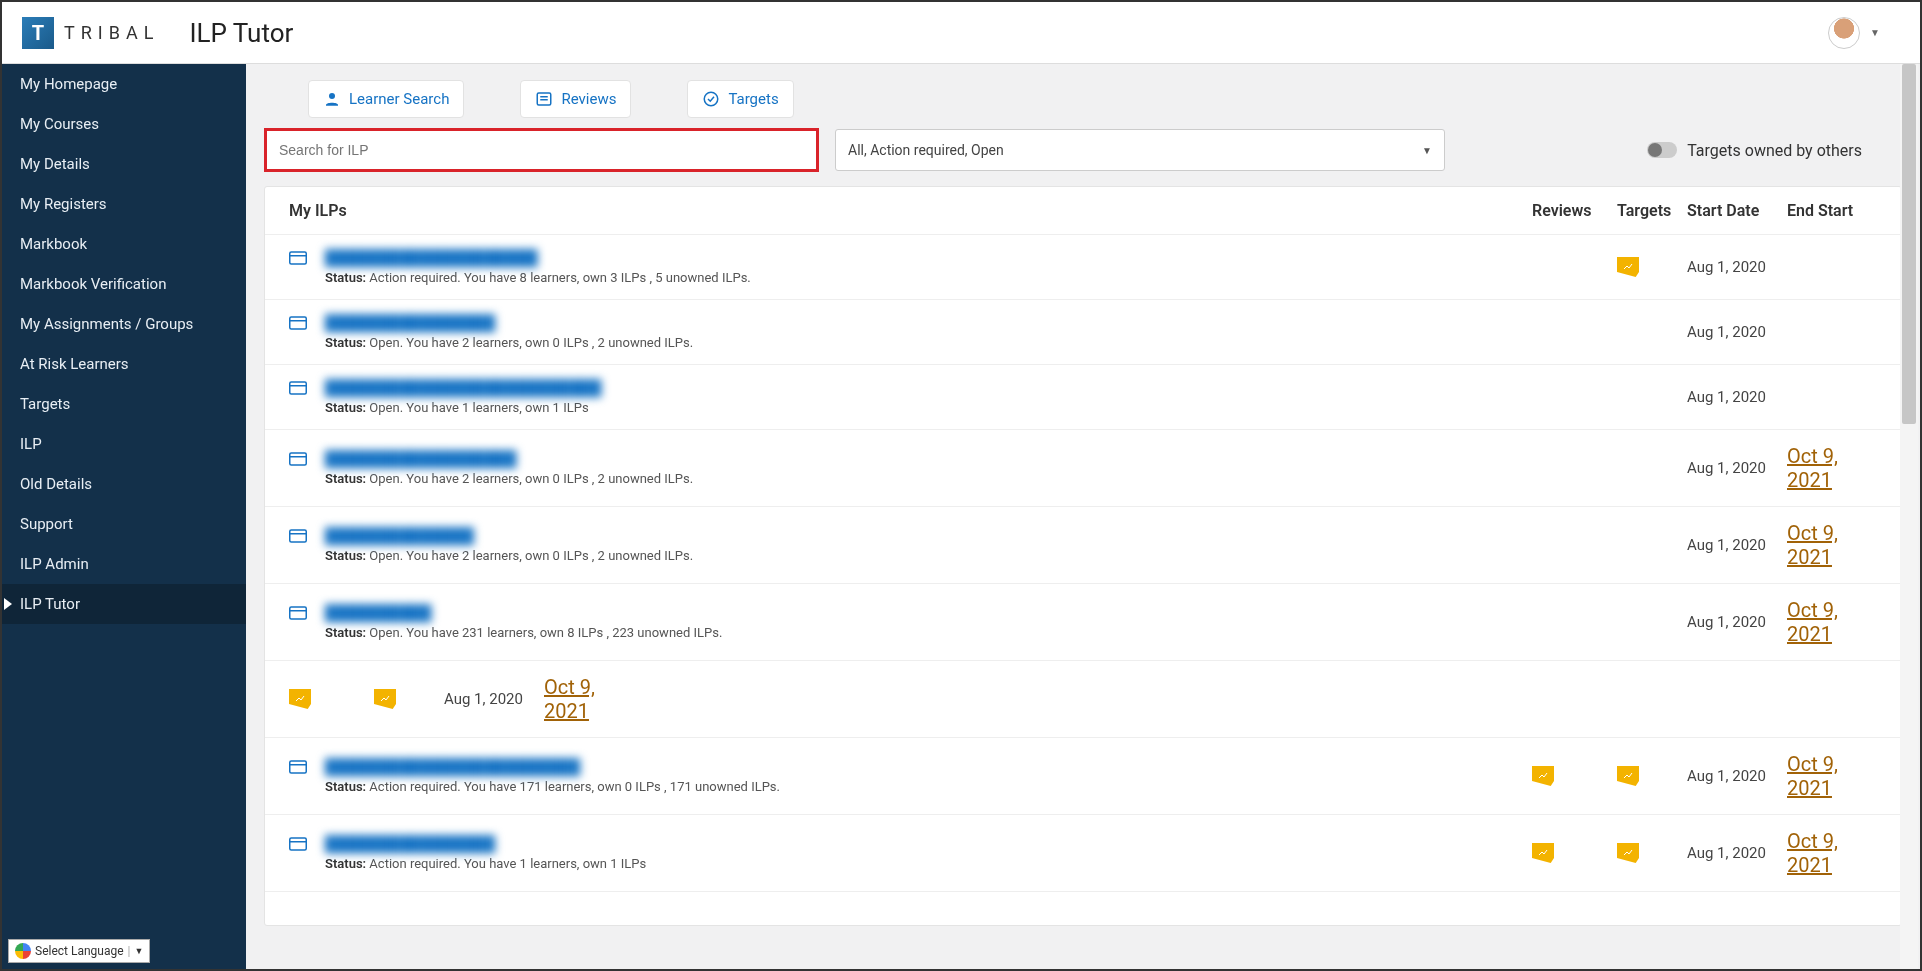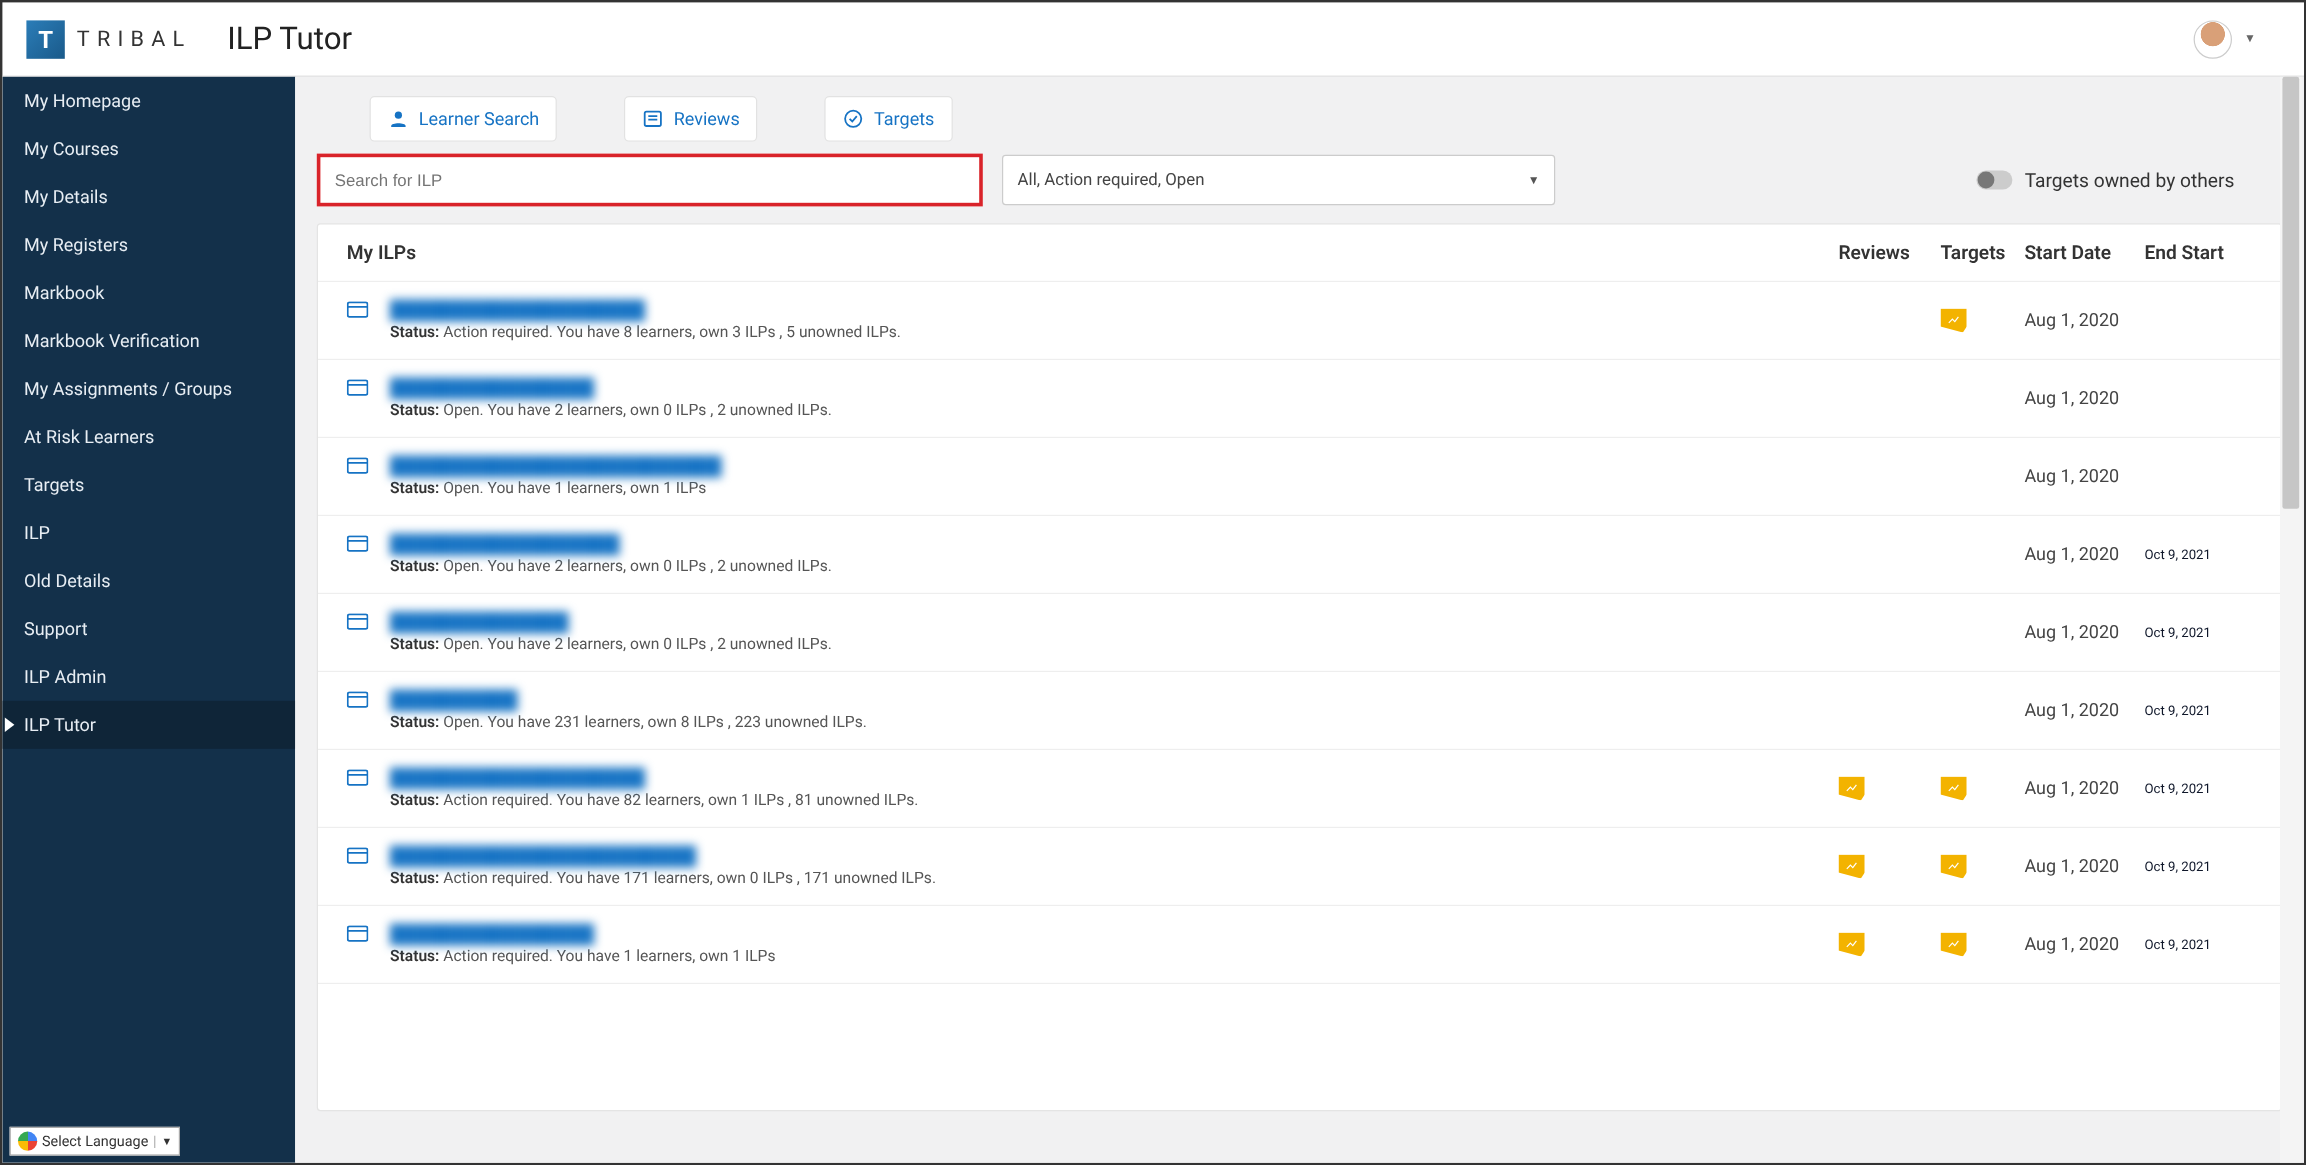--- a/index.html
+++ b/index.html
@@ -107,21 +107,21 @@
     padding: 0 18px 14px;
     display:flex; gap:16px; align-items:center;
   }
   .search-ilp {
     width: 555px; height:44px;
     border:3px solid #d9232a;
     background:#fff;
     padding:0 12px; font-size:14px; color:#666;
   }
   .status-dd {
-    width: 461px; height:42px;
+    width: 610px; height:42px;
     border:1px solid #ccc; background:#fff; border-radius:3px;
     padding:0 12px; font-size:14px; color:#444;
     display:flex; align-items:center; justify-content:space-between;
   }
   .exclude-wrap { margin-left:auto; display:flex; align-items:center; gap:10px; padding-right:40px;}
   .toggle {
     width:30px;height:16px;border-radius:10px;background:#ccc;position:relative;
   }
   .toggle::after{
     content:"";position:absolute;left:1px;top:1px;width:14px;height:14px;border-radius:50%;background:#777;
@@ -151,21 +151,21 @@
   .cell-main{ flex:1; display:flex; gap:16px; align-items:flex-start;}
   .doc-icon{ width:20px; color:#1673c4; flex-shrink:0; margin-top:2px;}
   .doc-icon svg{width:18px;height:14px;fill:none;stroke:#1673c4;stroke-width:2;}
   .ilp-text{}
   .ilp-link { color:#1673c4; font-size:15px; filter: blur(4px); display:inline-block; margin-bottom:3px;}
   .ilp-status { font-size:13px; color:#555;}
   .ilp-status b{ font-weight:600; color:#333;}
   .cell-rev{ width:85px;}
   .cell-tgt{ width:70px;}
   .cell-start{ width:100px; font-size:15px; color:#444;}
-  .cell-end{ width:90px; font-size:11px; color:#0f172a;}
+  .cell-end{ width:90px; font-size:20px; color:#a16207;text-decoration:underline;}
   .flag-icon {
     width:22px;height:20px; background:#f3b300;
     display:inline-flex; align-items:center; justify-content:center;
     clip-path: polygon(0 0, 100% 0, 100% 75%, 85% 100%, 0 75%);
   }
   .flag-icon svg{width:12px;height:12px;stroke:#fff;fill:none;stroke-width:2;}
 
   .vscroll {
     position:absolute; right:2px; top:62px; width:18px; height:calc(100% - 62px);
     background:#f4f4f4;
@@ -334,27 +334,20 @@
                   <line x1="1" y1="6" x2="23" y2="6"></line>
                 </svg></span>
               <div class="ilp-text"><a class="ilp-link">██████████</a><div class="ilp-status"><b>Status:</b> Open. You have 231 learners, own 8 ILPs , 223 unowned ILPs.</div></div>
             </div>
             <div class="cell-rev"></div>
             <div class="cell-tgt"></div>
             <div class="cell-start">Aug 1, 2020</div>
             <div class="cell-end">Oct 9, 2021</div>
           </div>
           <div class="ilp-row">
-            <div class="cell-main">
-              <span class="doc-icon"><svg viewBox="0 0 24 18">
-                  <rect x="1" y="1" width="22" height="16" rx="2"></rect>
-                  <line x1="1" y1="6" x2="23" y2="6"></line>
-                </svg></span>
-              <div class="ilp-text"><a class="ilp-link">████████████████████</a><div class="ilp-status"><b>Status:</b> Action required. You have 82 learners, own 1 ILPs , 81 unowned ILPs.</div></div>
-            </div>
             <div class="cell-rev"><span class="flag-icon">
                 <svg viewBox="0 0 24 24">
                   <path d="M4 16l6-6 4 4 6-8"></path>
                 </svg>
               </span></div>
             <div class="cell-tgt"><span class="flag-icon">
                 <svg viewBox="0 0 24 24">
                   <path d="M4 16l6-6 4 4 6-8"></path>
                 </svg>
               </span></div>

